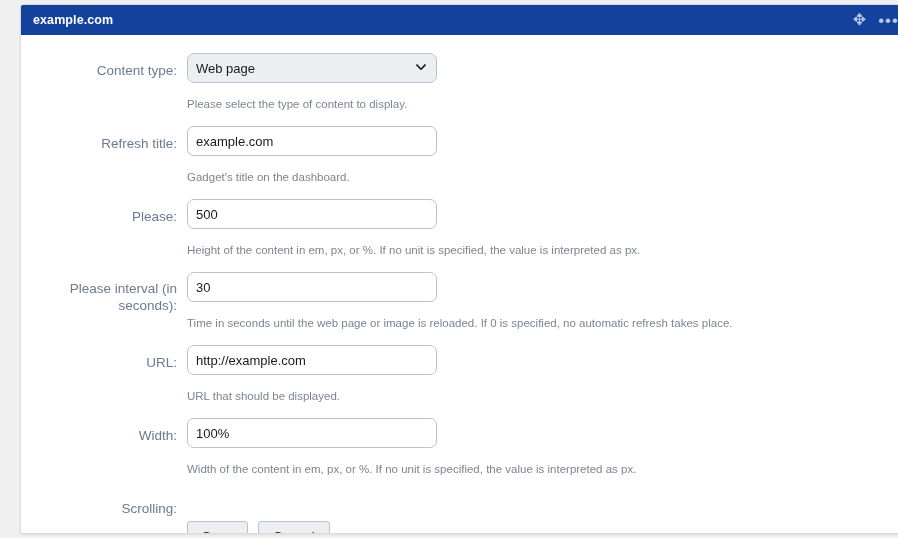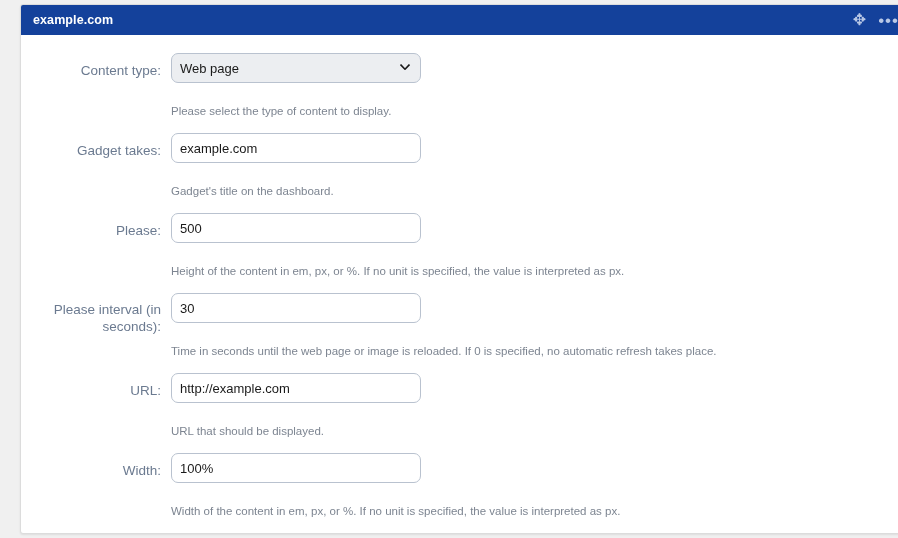--- a/index.html
+++ b/index.html
@@ -67,20 +67,21 @@
     align-items: flex-start;
     margin-bottom: 0;
   }
   .label-col {
     width: 140px;
     flex: 0 0 140px;
     text-align: right;
     padding-top: 8px;
     padding-right: 0;
     box-sizing: border-box;
+    margin-left: 16px;
   }
   .label-col .lbl {
     color: #6b7a90;
     font-size: 13.5px;
     line-height: 17px;
     display: inline-block;
   }
   .field-col {
     flex: 1 1 auto;
     padding-left: 10px;
@@ -114,21 +115,21 @@
     right: 11px;
     top: 11px;
     width: 10px;
     height: 6px;
     pointer-events: none;
   }
   .hint {
     color: #7d8591;
     font-size: 11.5px;
     line-height: 15px;
-    margin-top: 21px;
+    margin-top: 14px;
     margin-bottom: 14px;
     max-width: 620px;
   }
   .buttons {
     display: flex;
     gap: 10px;
     margin-top: 4px;
   }
   .btn {
     min-width: 54px;
@@ -168,21 +169,21 @@
           <svg class="chev" viewBox="0 0 10 6">
             <path d="M0.5 0.5 L5 5.2 L9.5 0.5" fill="none" stroke="#1a1a1a" stroke-width="1.6"></path>
           </svg>
         </div>
         <div class="hint">Please select the type of content to display.</div>
       </div>
     </div>
 
     <div class="row">
       <div class="label-col">
-        <span class="lbl">Gadget takes:</span>
+        <span class="lbl">Refresh title:</span>
       </div>
       <div class="field-col">
         <input class="control" type="text" value="example.com" style="">
         <div class="hint">Gadget's title on the dashboard.</div>
       </div>
     </div>
 
     <div class="row">
       <div class="label-col">
         <span class="lbl">Please:</span>

